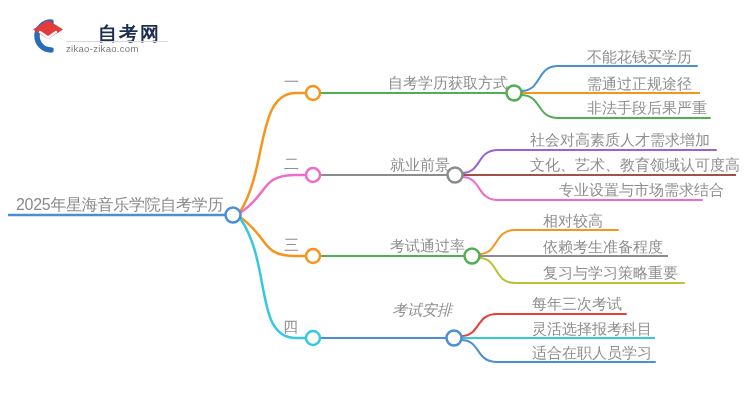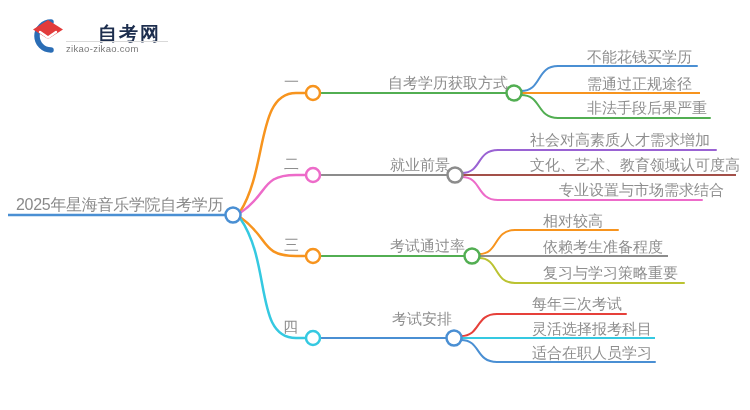--- a/index.html
+++ b/index.html
@@ -94,18 +94,18 @@
   <div class="lbl" style="left:530px;top:156px;">文化、艺术、教育领域认可度高</div>
   <div class="lbl" style="left:530px;top:181px;margin-left:29px;">专业设置与市场需求结合</div>
 
   <div class="lbl" style="left:284px;top:236px;">三</div>
   <div class="lbl" style="left:390px;top:237px;">考试通过率</div>
   <div class="lbl" style="left:543px;top:212px;">相对较高</div>
   <div class="lbl" style="left:543px;top:238px;">依赖考生准备程度</div>
   <div class="lbl" style="left:543px;top:264px;">复习与学习策略重要</div>
 
   <div class="lbl" style="left:283px;top:318px;">四</div>
-  <div class="lbl" style="left:392px;top:310px;">考试安排</div>
+  <div class="lbl" style="left:392px;top:301px;font-style:italic;">考试安排</div>
   <div class="lbl" style="left:532px;top:296px;font-family:Liberation Serif, serif;">每年三次考试</div>
   <div class="lbl" style="left:532px;top:320px;">灵活选择报考科目</div>
   <div class="lbl" style="left:532px;top:344px;">适合在职人员学习</div>
 
 </div>
 
 </body></html>

